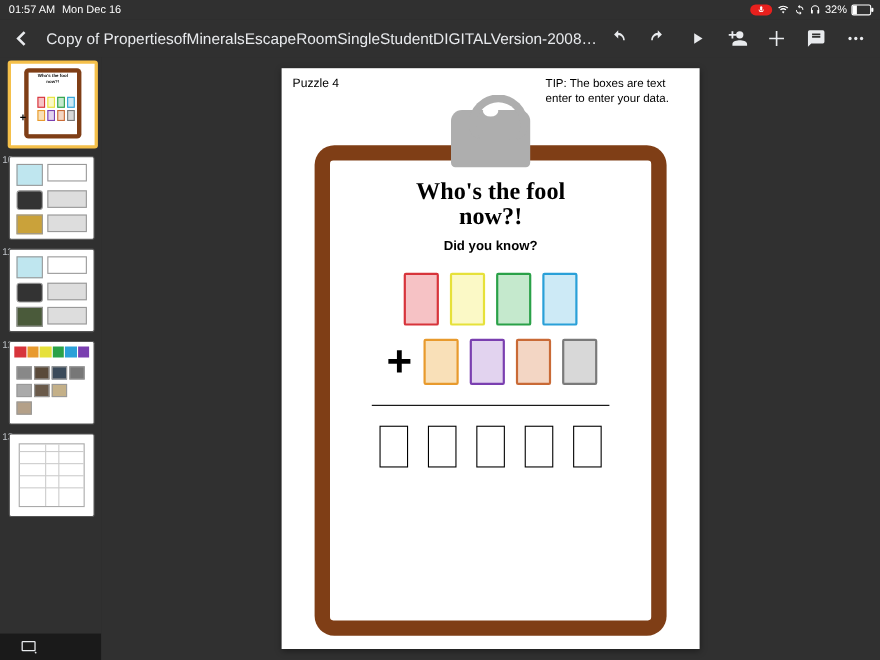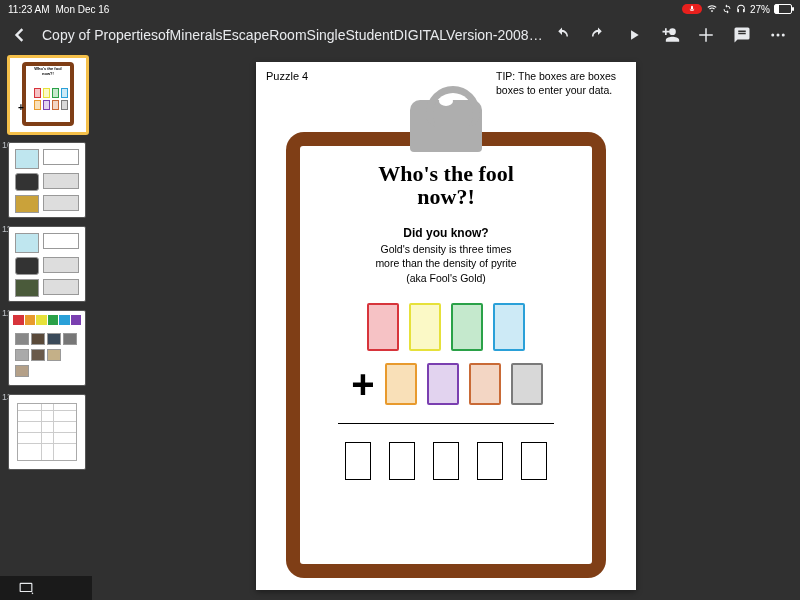--- a/index.html
+++ b/index.html
@@ -28,61 +28,61 @@
 .slide{width:380px;height:528px;background:#fff;position:relative;box-shadow:0 2px 6px rgba(0,0,0,.4)}
 .puzzle-label{position:absolute;top:8px;left:10px;font-size:11px}
 .tip-label{position:absolute;top:8px;right:10px;font-size:10.5px;text-align:left;line-height:1.3;width:130px}
 .clipboard{position:absolute;top:46px;left:30px;width:320px;height:470px}
 .clip-clip{position:absolute;top:-8px;left:124px;width:72px;height:52px;background:#aeaeae;border-radius:10px 10px 4px 4px;z-index:3}
 .clip-clip::before{content:"";position:absolute;top:-14px;left:16px;width:40px;height:34px;border:7px solid #aeaeae;border-radius:30px 30px 14px 14px;border-bottom:none}
 .clip-hole{position:absolute;top:-4px;left:29px;width:14px;height:10px;background:#fff;border-radius:50%}
 .board{position:absolute;top:24px;left:0;width:320px;height:446px;background:#7f3e16;border-radius:18px}
 .paper{position:absolute;top:14px;left:14px;width:292px;height:418px;background:#fff;border-radius:3px}
 .heading{font-family:Georgia,'Times New Roman',serif;font-weight:900;text-align:center;font-size:22px;line-height:1.05;padding-top:16px}
-.subhead{text-align:center;font-weight:bold;font-size:12px;margin-top:18px}
+.subhead{text-align:center;font-weight:bold;font-size:12px;margin-top:8px}
 .fact{text-align:center;font-size:10.5px;line-height:1.35;margin-top:2px;padding:0 36px}
 .row{display:flex;justify-content:center;gap:10px;margin-top:18px}
 .colorbox{width:28px;height:44px;border:2.5px solid;border-radius:2px}
 .row2{display:flex;justify-content:center;align-items:center;gap:10px;margin-top:12px}
 .plus{font-size:40px;font-weight:900;line-height:1;margin-right:-2px;width:28px;text-align:center}
 .colorbox2{width:28px;height:38px;border:2.5px solid;border-radius:2px}
 .hr{border-top:1.5px solid #000;margin:18px 38px 0}
 .ansrow{display:flex;justify-content:center;gap:18px;margin-top:18px}
 .ansbox{width:24px;height:36px;border:1.5px solid #000}
 .mini-title{position:absolute;top:8px;left:0;right:0;text-align:center;font-size:4px;font-weight:bold}
 .mini-plus{position:absolute;top:44px;left:8px;font-size:10px;font-weight:900}
 .mini-row{position:absolute;top:28px;left:22px;display:flex;gap:2px}
 .mini-row div{width:5px;height:8px;border:1px solid}
 .mini-img{position:absolute;background:#ddd;border:1px solid #999}
 </style>
 </head>
 <body>
 
 <div class="status-bar">
   <div class="status-left">
-    <span>11:23 AM</span>
+    <span>01:57 AM</span>
     <span>Mon Dec 16</span>
   </div>
   <div class="status-right">
     <span class="mic-pill">
       <svg width="8" height="8" viewBox="0 0 24 24">
           <path fill="#fff" d="M12 14a3 3 0 0 0 3-3V5a3 3 0 0 0-6 0v6a3 3 0 0 0 3 3z"></path>
           <path fill="#fff" d="M19 11a7 7 0 0 1-14 0h2a5 5 0 0 0 10 0h2z"></path>
         </svg>
     </span>
     <svg width="12" height="10" viewBox="0 0 24 24">
         <path fill="#fff" d="M12 20l3-4a5 5 0 0 0-6 0zM5 11l2 2a8 8 0 0 1 10 0l2-2a11 11 0 0 0-14 0zM1 7l2 2a14 14 0 0 1 18 0l2-2a17 17 0 0 0-22 0z"></path>
       </svg>
     <svg width="10" height="10" viewBox="0 0 24 24">
         <path fill="#fff" d="M12 4V1L8 5l4 4V6a6 6 0 0 1 6 6h2a8 8 0 0 0-8-8zm0 14a6 6 0 0 1-6-6H4a8 8 0 0 0 8 8v3l4-4-4-4v3z"></path>
       </svg>
     <svg width="10" height="10" viewBox="0 0 24 24">
         <path fill="#fff" d="M12 2a9 9 0 0 0-9 9v7a2 2 0 0 0 2 2h2v-8H5v-1a7 7 0 0 1 14 0v1h-2v8h2a2 2 0 0 0 2-2v-7a9 9 0 0 0-9-9z"></path>
       </svg>
-    <span>27%</span>
+    <span>32%</span>
     <div class="battery-box">
         <div class="battery-fill"></div>
       </div>
   </div>
 </div>
 
 <div class="toolbar">
   <div class="back-btn">
     <svg width="20" height="20" viewBox="0 0 24 24">
         <path d="M15 4l-8 8 8 8 2-2-6-6 6-6z"></path>
@@ -218,38 +218,33 @@
       <svg width="16" height="14" viewBox="0 0 24 24" fill="#e8eaed">
           <rect x="2" y="4" width="20" height="14" rx="1" stroke="#e8eaed" stroke-width="2" fill="none"></rect>
           <path d="M22 20l2 2" stroke="#e8eaed" stroke-width="2"></path>
         </svg>
     </div>
   </div>
 
   <div class="canvas-area">
     <div class="slide">
       <div class="puzzle-label">Puzzle 4</div>
-      <div class="tip-label">TIP: The boxes are boxes boxes to enter your data.</div>
+      <div class="tip-label">TIP: The boxes are text enter to enter your data.</div>
 
       <div class="clipboard">
         <div class="clip-clip">
             <div class="clip-hole"></div>
           </div>
         <div class="board">
           <div class="paper">
             <div class="heading">
               <span>Who's the fool</span><br>
               <span>now?!</span>
             </div>
             <div class="subhead">Did you know?</div>
-            <div class="fact">
-              <span>Gold's density is three times</span><br>
-              <span>more than the density of pyrite</span><br>
-              <span>(aka Fool's Gold)</span>
-            </div>
 
             <div class="row">
               <div class="colorbox" style="border-color:#d7343b;background:#f6c2c5"></div>
               <div class="colorbox" style="border-color:#e6e13a;background:#fbf9c6"></div>
               <div class="colorbox" style="border-color:#2aa148;background:#c5e9cd"></div>
               <div class="colorbox" style="border-color:#2aa0d8;background:#cdeaf6"></div>
             </div>
 
             <div class="row2">
               <div class="plus">+</div>

